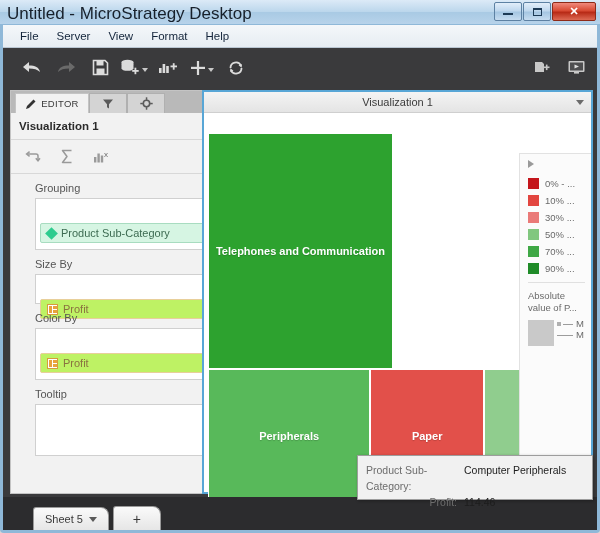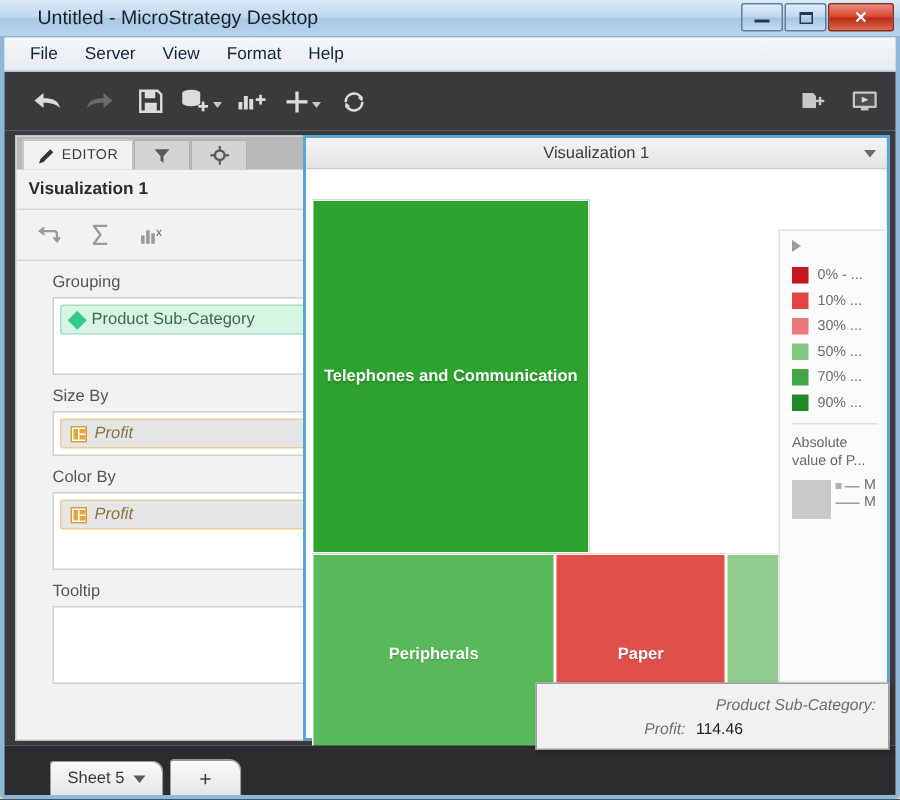--- a/index.html
+++ b/index.html
@@ -33,22 +33,22 @@
   .titlebar {
     position: absolute;
     left: 0; top: 0;
     width: 600px; height: 25px;
     background: linear-gradient(180deg, #dceaf7 0%, #bcd7ec 48%, #a9cae4 52%, #b7d3ea 100%);
     border-bottom: 1px solid #8fb8d8;
     box-sizing: border-box;
   }
   .title-text {
     position: absolute;
-    left: 25px; top: 4px;
-    font-size: 13px;
+    left: 7px; top: 4px;
+    font-size: 17px;
     color: #17202b;
     white-space: nowrap;
   }
   .wincontrols {
     position: absolute;
     right: 4px; top: 2px;
     display: flex;
     gap: 1px;
   }
   .wc {
@@ -214,31 +214,31 @@
   .drop-zone.short { height: 30px; }
   .chip {
     height: 20px;
     display: flex; align-items: center;
     gap: 5px;
     padding: 0 6px;
     box-sizing: border-box;
     border-radius: 2px;
     font-size: 11px;
     cursor: pointer;
+    margin-top: 20px;
   }
   .chip-attr {
     background: #d6f5e3;
     border: 1px solid #a8dcc0;
     color: #3d6b52;
   }
   .chip-metric {
-    background: #e5e5e5;
+    background: #bef264;
     border: 1px solid #e8cf9a;
     color: #8a7340;
-    font-style: italic;
   }
   .diamond {
     width: 9px; height: 9px;
     background: #2ecc8f;
     transform: rotate(45deg);
     flex: 0 0 auto;
   }
   .mico {
     width: 11px; height: 11px;
     background: #fff;
@@ -407,21 +407,21 @@
     padding: 6px 8px 0 8px;
     z-index: 40;
   }
   .tt-row {
     display: flex;
     justify-content: flex-end;
     gap: 7px;
     font-size: 10.5px;
     line-height: 16px;
   }
-  .tt-key { color: #6d6d6d; font-style: italic; }
+  .tt-key { color: #6d6d6d; }
   .tt-val { color: #1d1d1d; min-width: 120px; text-align: left; }
 
   
   .sheetbar {
     position: absolute;
     left: 3px; top: 497px;
     width: 594px; height: 33px;
     background: #2c2c2e;
     box-sizing: border-box;
     display: flex;
@@ -724,20 +724,21 @@
             </div>
           </div>
         </div>
       </div>
     </div>
   </div>
 
   <div class="tooltip">
     <div class="tt-row">
       <span class="tt-key">Product Sub-Category:</span>
+      <span class="tt-val">Computer Peripherals</span>
     </div>
     <div class="tt-row">
       <span class="tt-key">Profit:</span>
       <span class="tt-val">114.46</span>
     </div>
   </div>
 
   <div class="sheetbar">
     <div class="sheet-tab">
       <span>Sheet 5</span>

